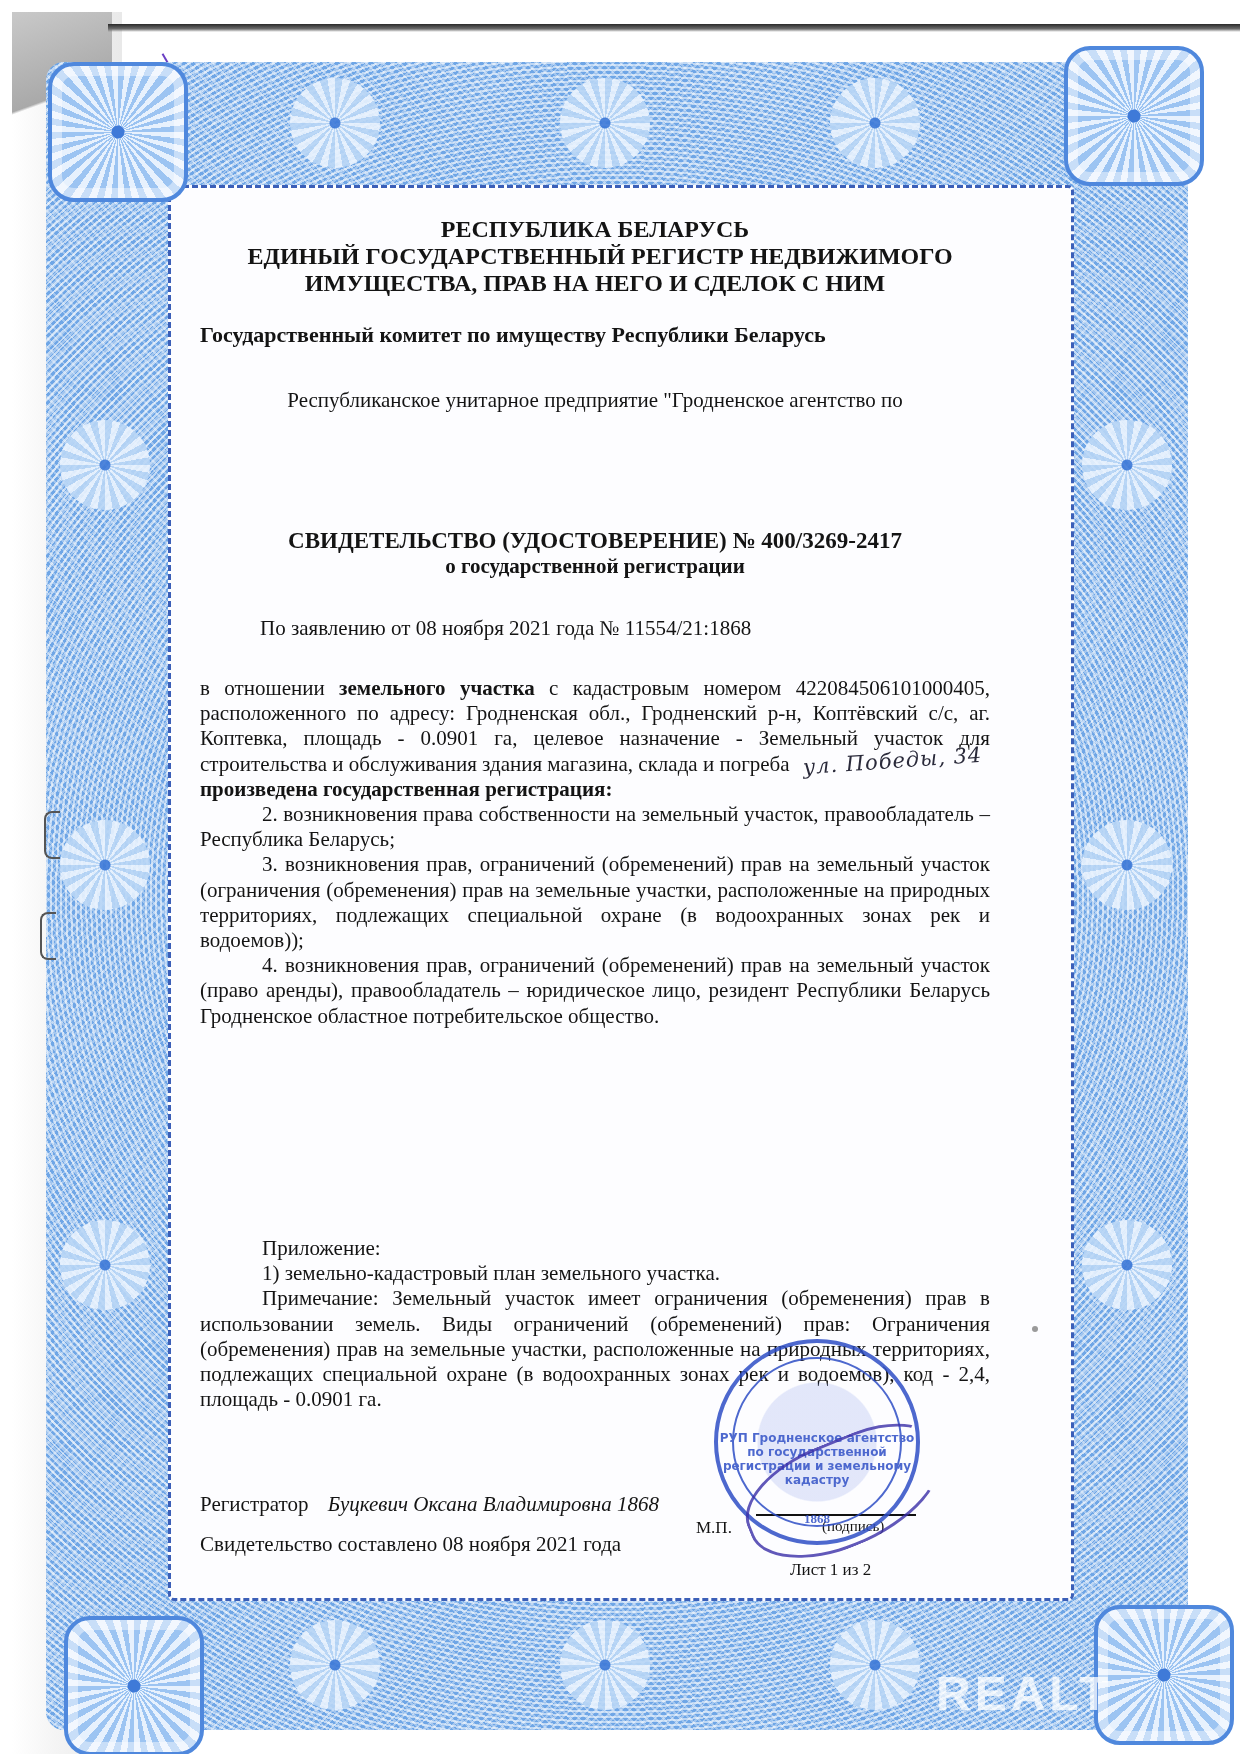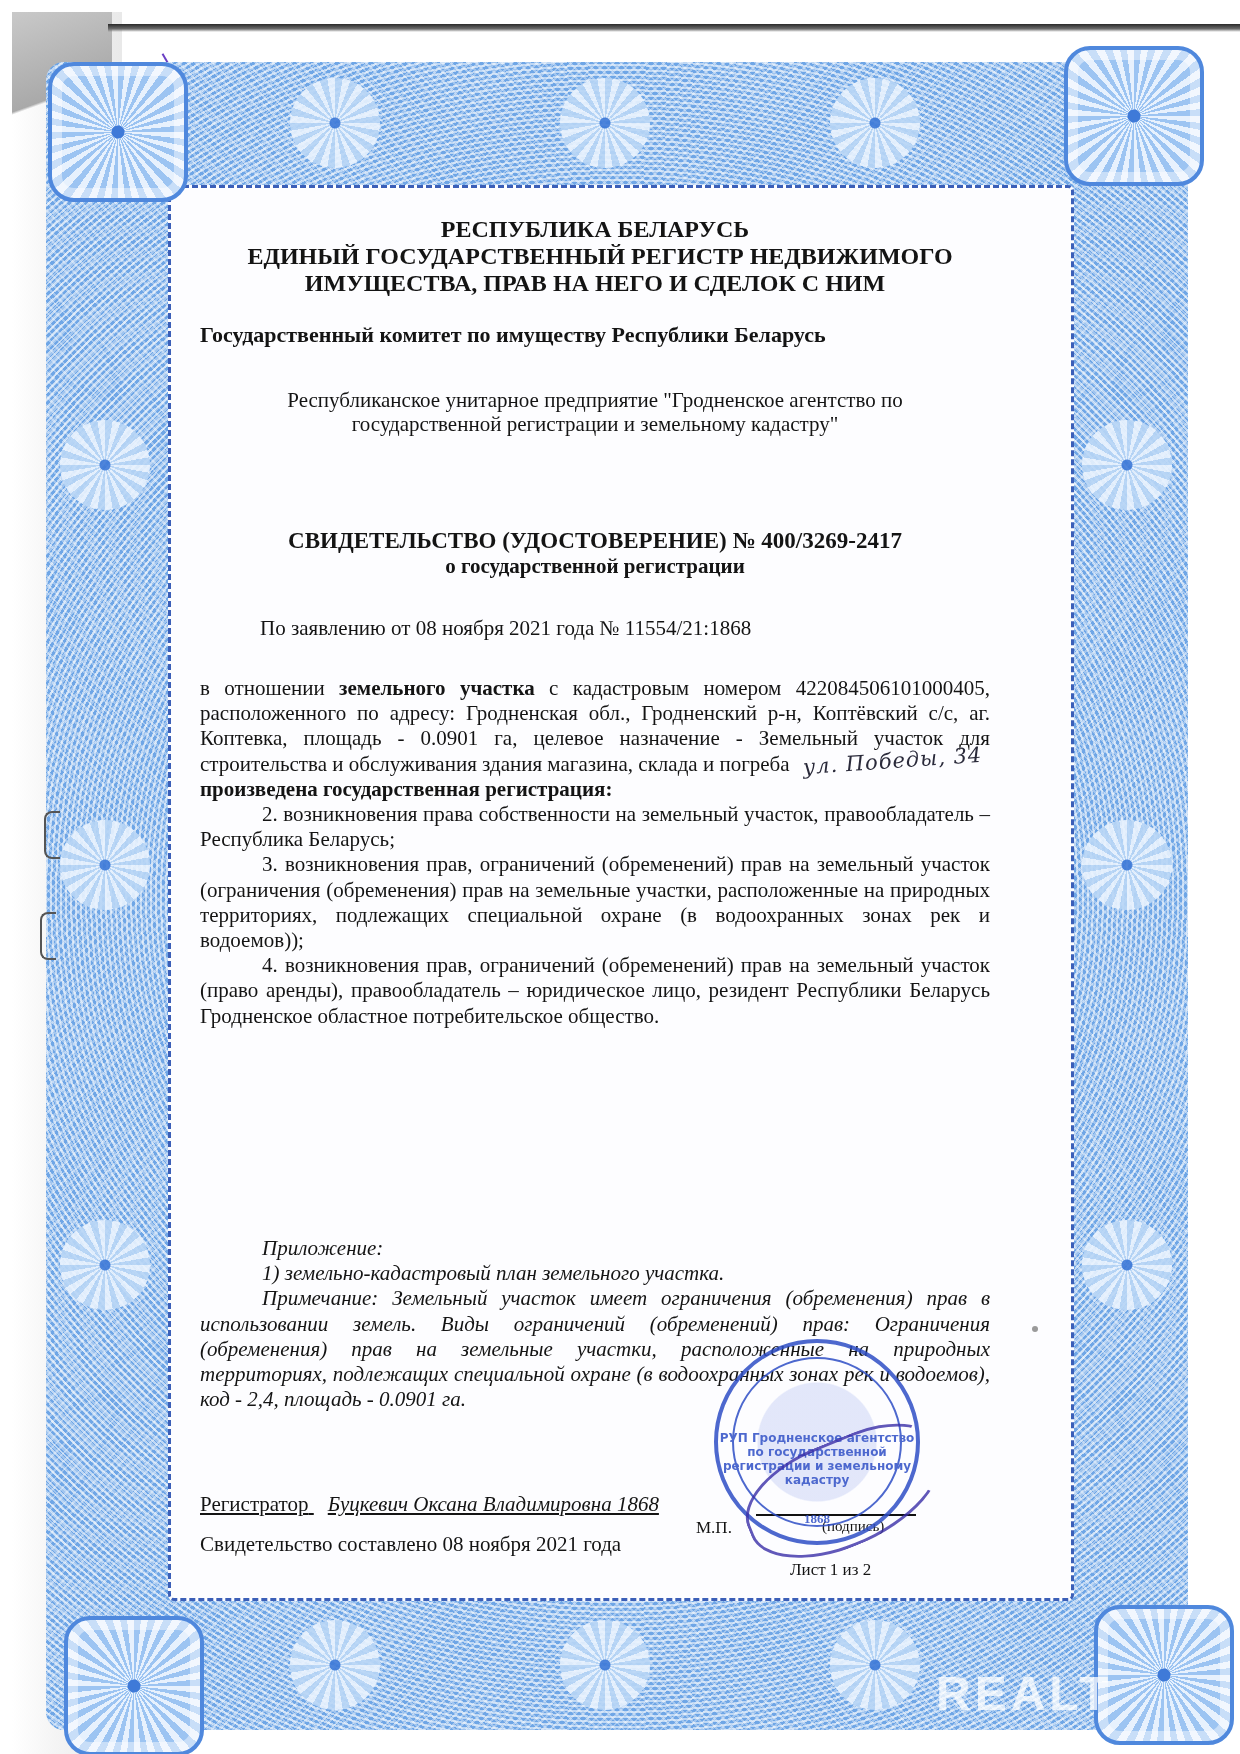--- a/index.html
+++ b/index.html
@@ -76,24 +76,24 @@
   .indent { text-indent:62px; }
   .bold { font-weight:bold; }
   .handwritten {
     font-family:"DejaVu Serif", serif; font-style:italic; color:#2a2a3a;
     font-size:21px; letter-spacing:1px; display:inline-block; transform:rotate(-4deg) translateY(-3px);
     margin-left:8px;
   }
   .reg-heading { font-weight:bold; margin-left:62px; text-indent:0; }
 
   .appendix { position:absolute; top:1036px; left:0; width:790px; font-size:21px; line-height:25.2px; text-align:justify; }
-  .appendix p { margin:0;font-style:italic; }
+  .appendix p { margin:0; }
 
   .compiled { position:absolute; top:1332px; left:0; font-size:21px; }
-  .registrar { position:absolute; top:1292px; left:0; font-size:21px; white-space:nowrap;text-decoration:underline; }
+  .registrar { position:absolute; top:1292px; left:0; font-size:21px; white-space:nowrap; }
   .registrar-name { font-style:italic; margin-left:14px; }
   .sig-line { position:absolute; top:1314px; left:556px; width:160px; border-top:2px solid #111; }
   .mp { position:absolute; top:1318px; left:496px; font-size:17px; }
   .sig-caption { position:absolute; top:1318px; left:622px; font-size:15px; }
   .sheet { position:absolute; top:1360px; left:590px; font-size:17px; }
 
   
   .stamp {
     position:absolute; left:714px; top:1339px; width:206px; height:206px; border-radius:50%;
     border:4px solid #2f4fc6; box-sizing:border-box;
@@ -162,21 +162,20 @@
 
 <div class="content">
   <div class="hdr hdr-1">РЕСПУБЛИКА БЕЛАРУСЬ</div>
   <div class="hdr hdr-2">ЕДИНЫЙ ГОСУДАРСТВЕННЫЙ РЕГИСТР НЕДВИЖИМОГО</div>
   <div class="hdr hdr-3">ИМУЩЕСТВА, ПРАВ НА НЕГО И СДЕЛОК С НИМ</div>
 
   <div class="committee">Государственный комитет по имуществу Республики Беларусь</div>
 
   <div class="agency">
     <div>Республиканское унитарное предприятие "Гродненское агентство по</div>
-    <div>государственной регистрации и земельному кадастру"</div>
   </div>
 
   <div class="cert-title">СВИДЕТЕЛЬСТВО (УДОСТОВЕРЕНИЕ) № 400/3269-2417</div>
   <div class="cert-sub">о государственной регистрации</div>
   <div class="application">По заявлению от 08 ноября 2021 года № 11554/21:1868</div>
 
   <div class="body">
     <p>
       <span>в отношении</span>
       <span class="bold">земельного участка</span>

